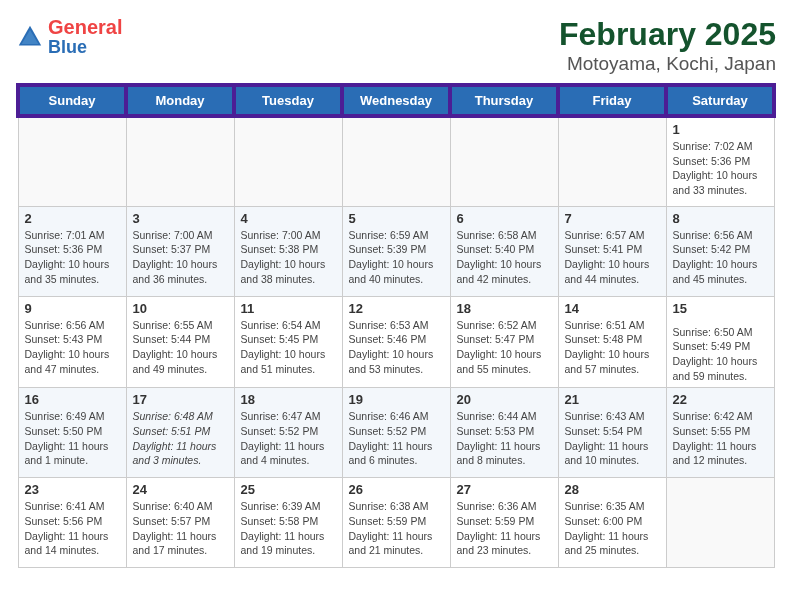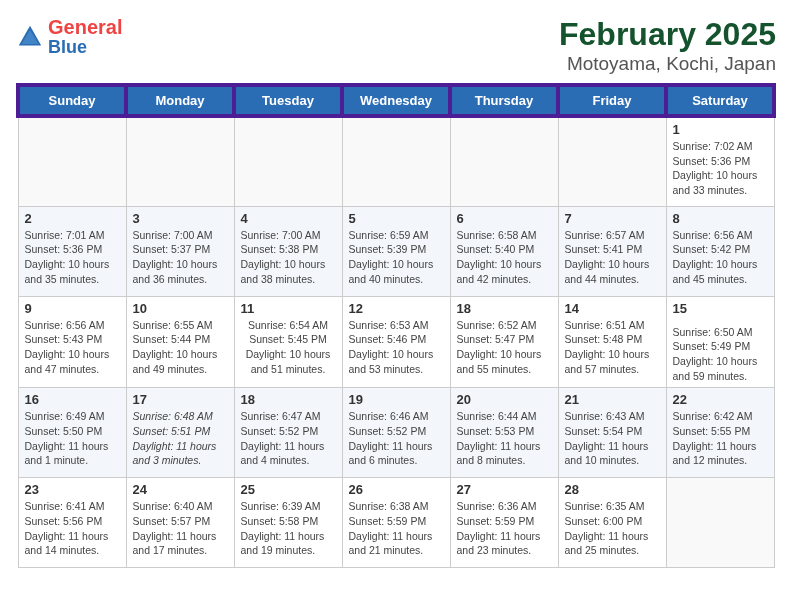--- a/index.html
+++ b/index.html
@@ -191,21 +191,21 @@
         </td>
         <td>
           <div class="day-number">10</div>
           <div class="day-info" style="white-space: pre-line;">Sunrise: 6:55 AM
 Sunset: 5:44 PM
 Daylight: 10 hours
 and 49 minutes.</div>
         </td>
         <td>
           <div class="day-number">11</div>
-          <div class="day-info" style="white-space: pre-line; text-align: center;">Sunrise: 6:54 AM
+          <div class="day-info" style="white-space: pre-line;">Sunrise: 6:54 AM
 Sunset: 5:45 PM
 Daylight: 10 hours
 and 51 minutes.</div>
         </td>
         <td>
           <div class="day-number">12</div>
           <div class="day-info" style="white-space: pre-line;">Sunrise: 6:53 AM
 Sunset: 5:46 PM
 Daylight: 10 hours
 and 53 minutes.</div>

